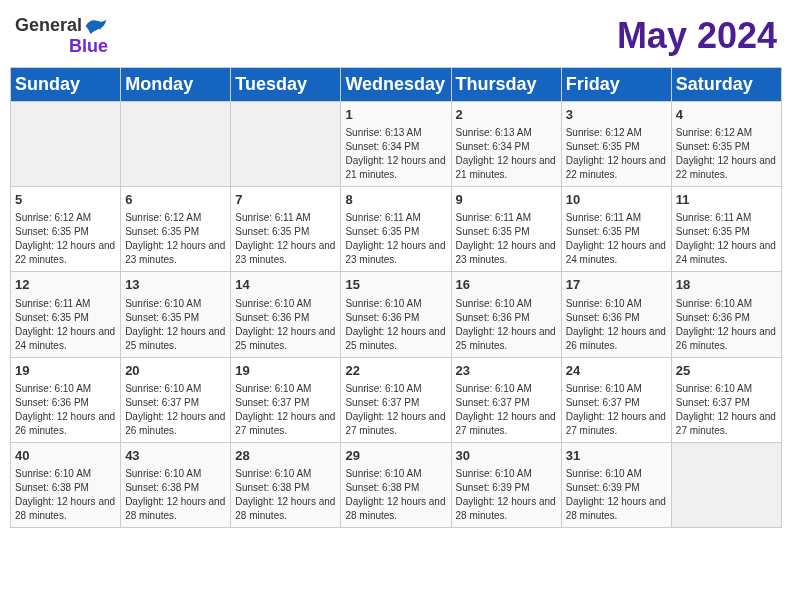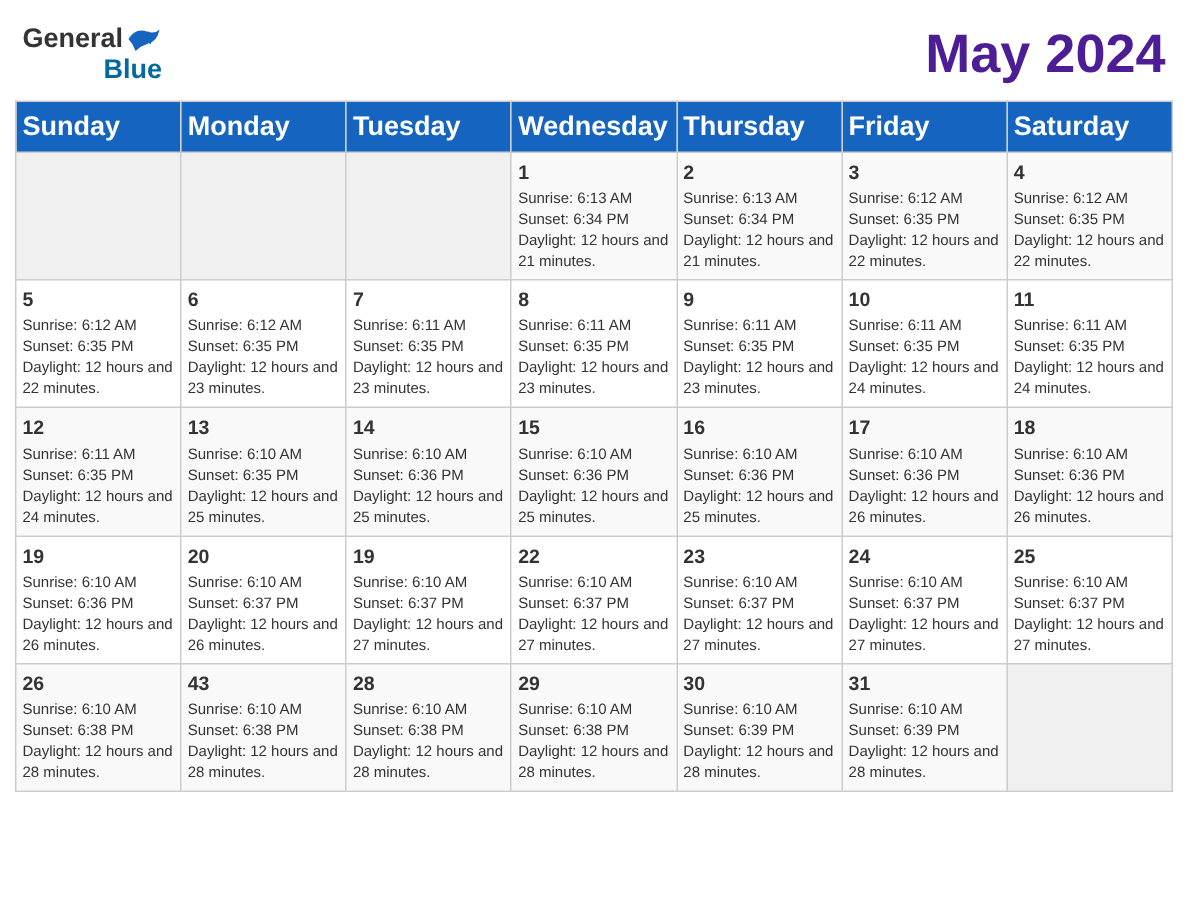--- a/index.html
+++ b/index.html
@@ -28,21 +28,21 @@
       gap: 2px;
     }
     .logo-general {
       font-size: 18px;
       font-weight: bold;
       color: #333;
     }
     .logo-blue {
       font-size: 18px;
       font-weight: bold;
-      color: #0369a1;
+      color: #6d28d9;
     }
     .logo-bird {
       width: 24px;
       height: 20px;
     }
     .title-section {
       text-align: right;
     }
     .main-title {
       font-size: 36px;
@@ -234,21 +234,21 @@
           <span class="day-number">24</span>
           <div class="day-info">Sunrise: 6:10 AM<br>Sunset: 6:37 PM<br>Daylight: 12 hours and 27 minutes.</div>
         </td>
         <td>
           <span class="day-number">25</span>
           <div class="day-info">Sunrise: 6:10 AM<br>Sunset: 6:37 PM<br>Daylight: 12 hours and 27 minutes.</div>
         </td>
       </tr>
       <tr>
         <td>
-          <span class="day-number">26</span>
+          <span class="day-number">40</span>
           <div class="day-info">Sunrise: 6:10 AM<br>Sunset: 6:38 PM<br>Daylight: 12 hours and 28 minutes.</div>
         </td>
         <td>
           <span class="day-number">43</span>
           <div class="day-info">Sunrise: 6:10 AM<br>Sunset: 6:38 PM<br>Daylight: 12 hours and 28 minutes.</div>
         </td>
         <td>
           <span class="day-number">28</span>
           <div class="day-info">Sunrise: 6:10 AM<br>Sunset: 6:38 PM<br>Daylight: 12 hours and 28 minutes.</div>
         </td>

